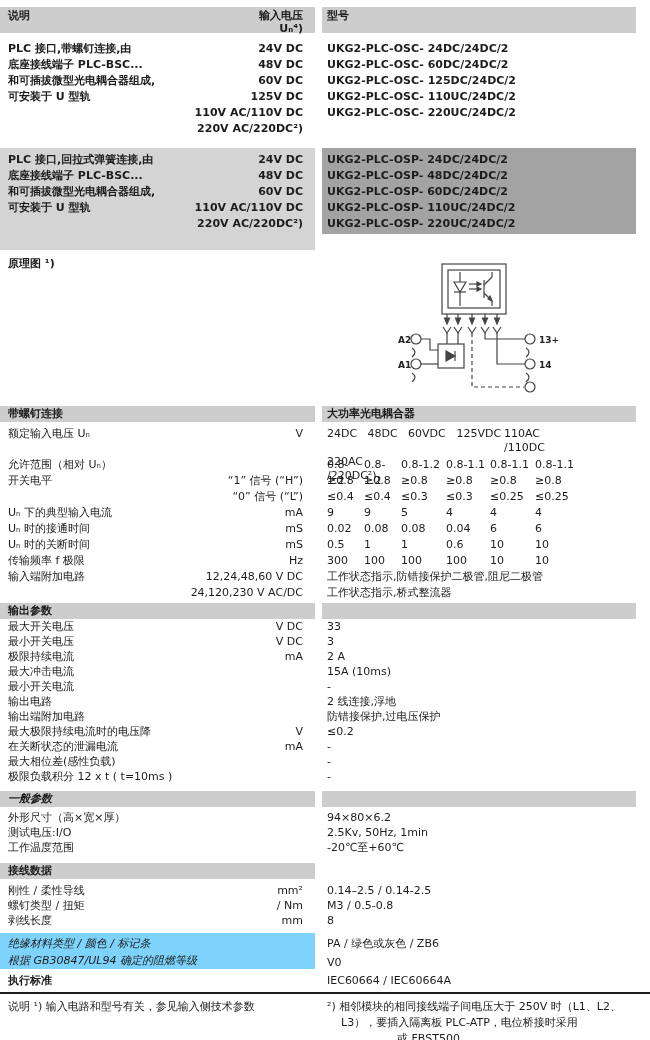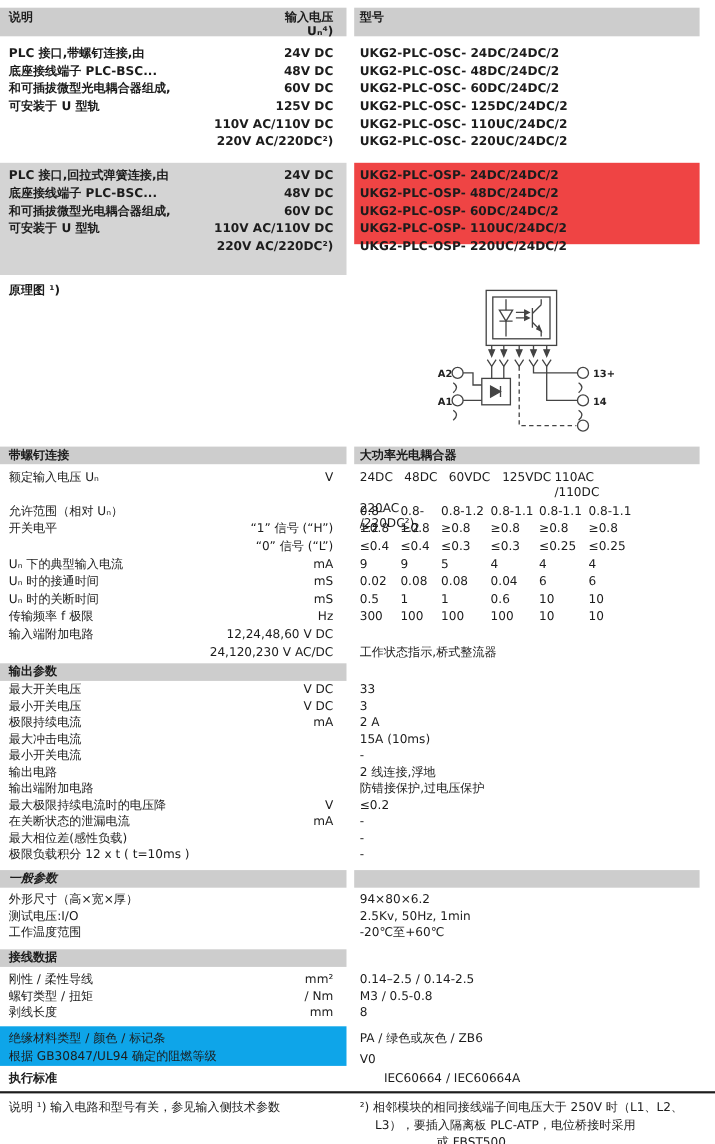--- a/index.html
+++ b/index.html
@@ -19,48 +19,48 @@
   .hdr-volt{text-align:right;white-space:pre-line;}
   
   .blk{margin-top:4px;}
   .blk .lc2{width:315px;box-sizing:border-box;padding:4px 12px 0 8px;display:flex;justify-content:space-between;}
   .blk .desc-col div,.blk .volt-col div,.blk .models div{line-height:16px;}
   .blk .volt-col{text-align:right;}
   .blk .models{flex:1;margin-left:7px;box-sizing:border-box;padding:4px 0 0 5px;}
   .blk1{height:102px;}
   .blk2{height:102px;margin-top:9px;}
   .blk2 .lc2{background:#d4d4d4;height:102px;}
-  .blk2 .models{background:#ef4444;height:74px;margin-right:14px;}
+  .blk2 .models{background:#a3a3a3;height:86px;margin-right:14px;}
   
   .schem{margin-top:6px;height:148px;}
   .schem .rc{padding-left:58px;}
   .schem svg{display:block;}
   .schem text{font-family:"DejaVu Sans","Liberation Sans",sans-serif;font-weight:bold;font-size:9px;fill:#222;}
   
   .secbar{margin-top:2px;height:16px;line-height:16px;}
   .secbar .lc{padding-top:0;}
   
   .trow{display:flex;height:16px;line-height:16px;}
   .trow15{height:15px;line-height:15px;}
   .unit{text-align:right;}
   .vals span{display:inline-block;vertical-align:top;white-space:pre-line;}
   .c0{width:37px;} .c1{width:37px;} .c2{width:45px;} .c3{width:44px;} .c4{width:45px;} .c5{width:115px;}
   .rated{height:30px;margin-top:5px;}
   .rated .vals span{line-height:14px;}
   .rated .lc{line-height:14px;}
-  .mt7{margin-top:7px;font-style:italic;} .mt8{margin-top:8px;flex-direction:column;} .mt2{margin-top:2px;flex-direction:column;}
+  .mt7{margin-top:7px;font-style:italic;} .mt8{margin-top:8px;flex-direction:column;} .mt2{margin-top:2px;}
   .padrows{padding-top:3px;}
   .padrows4{padding-top:4px;}
   
   .ins{margin-top:5px;}
-  .ins .lc2{width:315px;box-sizing:border-box;background:#0ea5e9;height:36px;padding:2px 12px 0 8px;}
+  .ins .lc2{width:315px;box-sizing:border-box;background:#7dd3fc;height:36px;padding:2px 12px 0 8px;font-style:italic;}
   .ins .lc2 div{line-height:17px;}
   .ins .rc div{line-height:17px;padding-top:2px;}
   
-  .std{margin-top:3px;height:14px;line-height:14px;gap:22px;}
+  .std{margin-top:3px;height:14px;line-height:14px;}
   .rule{border-top:2px solid #1d1d1d;margin-top:4px;}
   
   .foot{padding-top:5px;}
   .foot .lc2{width:315px;box-sizing:border-box;padding-left:8px;line-height:16px;}
   .foot .rc div{line-height:16px;}
   .fn-l2{padding-left:14px;}
   .fn-l3{padding-left:70px;}
 </style>
 </head>
 <body>
@@ -90,21 +90,20 @@
         <div>24V DC</div>
         <div>48V DC</div>
         <div>60V DC</div>
         <div>125V DC</div>
         <div>110V AC/110V DC</div>
         <div>220V AC/220DC²)</div>
       </div>
     </div>
     <div class="models b">
       <div>UKG2-PLC-OSC- 24DC/24DC/2</div>
-      <div>UKG2-PLC-OSC- 48DC/24DC/2</div>
       <div>UKG2-PLC-OSC- 60DC/24DC/2</div>
       <div>UKG2-PLC-OSC- 125DC/24DC/2</div>
       <div>UKG2-PLC-OSC- 110UC/24DC/2</div>
       <div>UKG2-PLC-OSC- 220UC/24DC/2</div>
     </div>
   </div>
 
   <div class="cols blk blk2">
     <div class="lc2">
       <div class="desc-col b">
@@ -280,20 +279,21 @@
         <span class="unit">Hz</span>
       </div>
     <div class="rc vals"><span class="c0">300</span><span class="c1">100</span><span class="c2">100</span><span class="c3">100</span><span class="c4">10</span><span class="c5">10</span></div>
   </div>
 
   <div class="cols trow">
     <div class="lc">
         <span>输入端附加电路</span>
         <span class="unit">12,24,48,60 V DC</span>
       </div>
+    <div class="rc"><span>工作状态指示,防错接保护二极管,阻尼二极管</span></div>
   </div>
   <div class="cols trow">
     <div class="lc">
         <span></span>
         <span class="unit">24,120,230 V AC/DC</span>
       </div>
     <div class="rc"><span>工作状态指示,桥式整流器</span></div>
   </div>
 
   <div class="cols secbar mt2">

